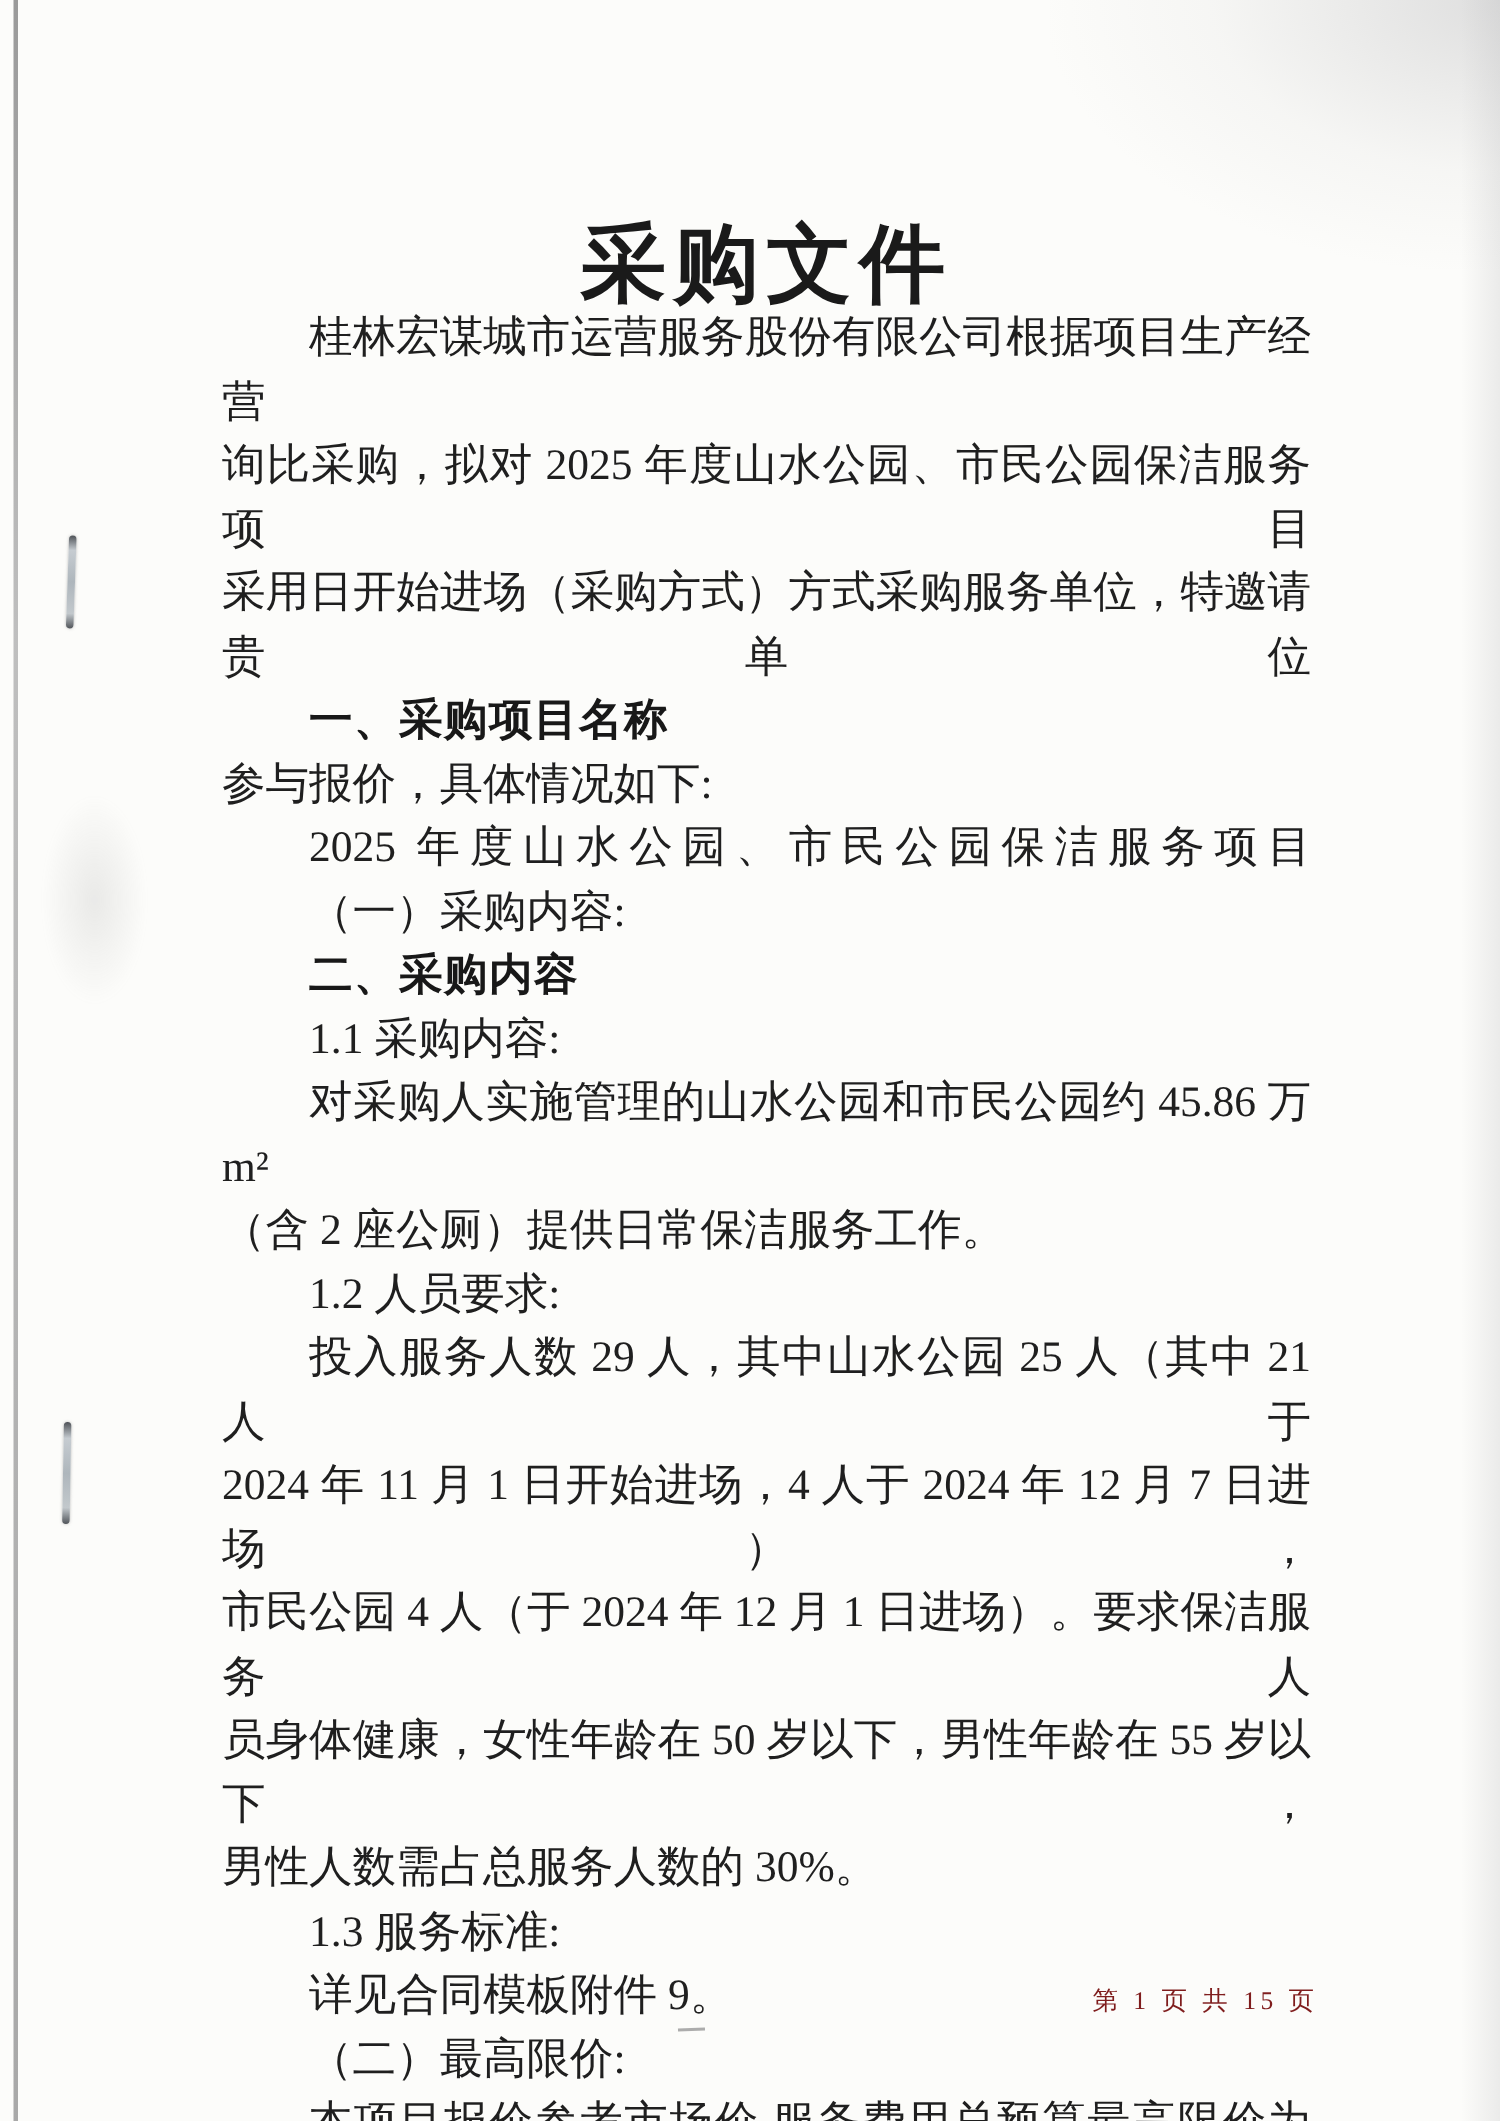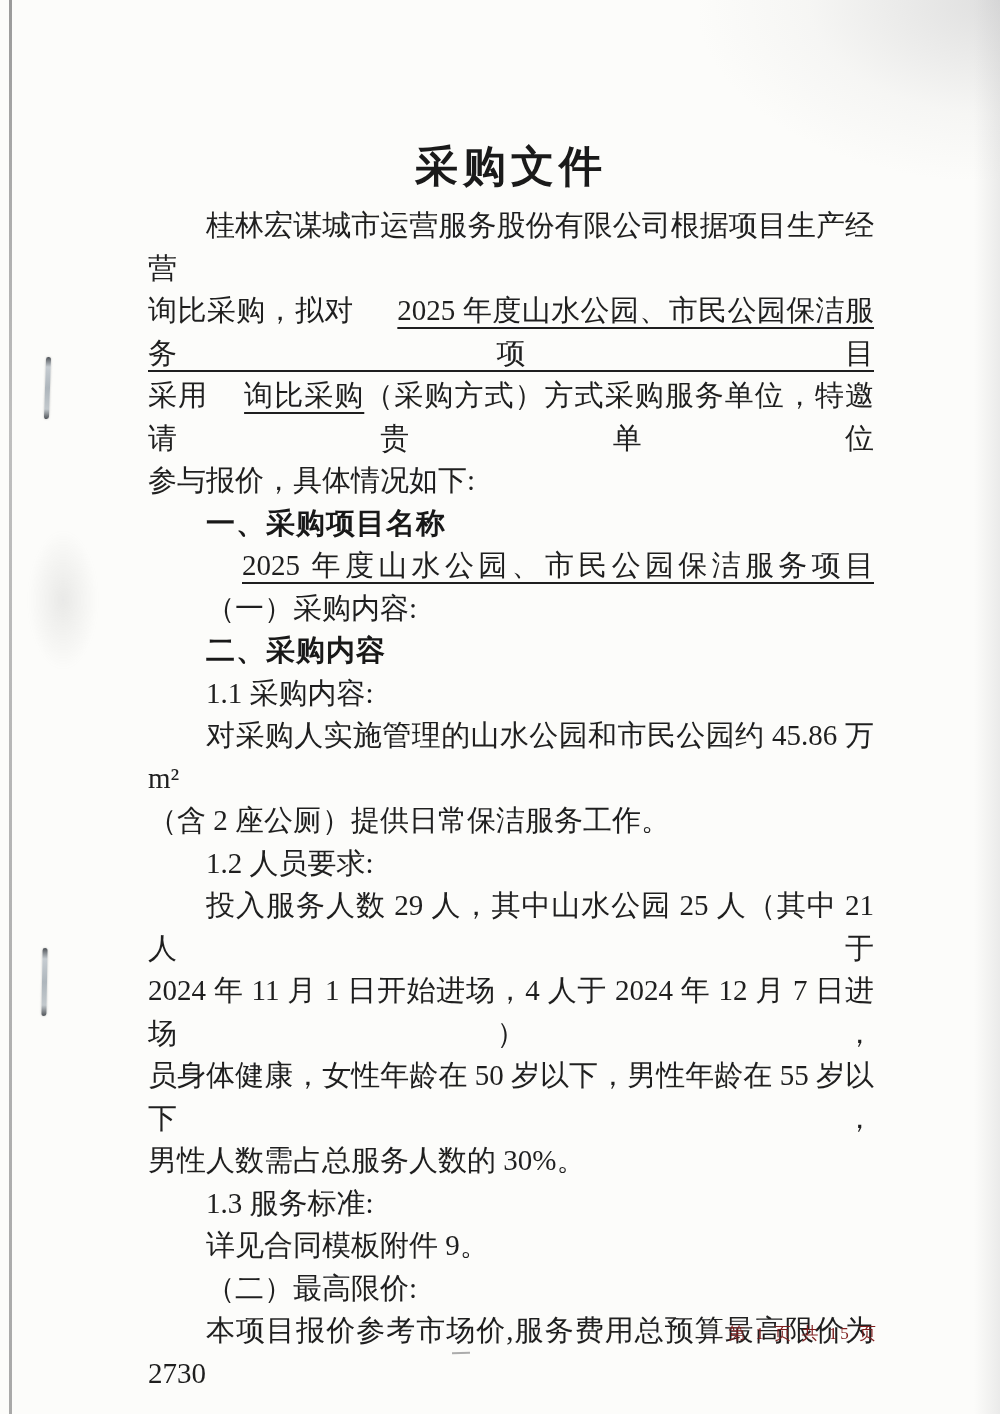--- a/index.html
+++ b/index.html
@@ -45,41 +45,39 @@
   }
   .footer-dash {
     position: absolute; left: 452px; top: 1352px; width: 18px; height: 2px;
     background: #8a8a8a; transform: rotate(-2deg); opacity: .7;
   }
   
   .doc-title {
     position: absolute; top: 138px; left: 148px; width: 726px;
     margin: 0; text-align: center;
     font-family: "Liberation Sans", "DejaVu Sans", sans-serif;
-    font-size: 43px; font-weight: 700; letter-spacing: 5px;
+    font-size: 57px; font-weight: 700; letter-spacing: 5px;
     color: #1a1a1a;
   }
   .doc-body {
     position: absolute; top: 204px; left: 148px; width: 726px;
     font-size: 29px; line-height: 42.5px;
   }
   .line { text-align: justify; white-space: nowrap; }
   .line.wrap { white-space: normal; }
   .line.stretch { text-align-last: justify; white-space: normal; }
   .line.indent { text-indent: 2em; }
   .line.bold {
     font-family: "Liberation Sans", "DejaVu Sans", sans-serif;
     font-weight: 700; color: #181818;
     letter-spacing: 1px;
   }
   .underline {
-    text-decoration: underline;
     text-decoration-thickness: 2px;
     text-underline-offset: 7px;
-    margin-left: 36px;
   }
   .page-footer {
     position: absolute; top: 1322px; left: 153px; width: 726px;
     text-align: right; font-size: 17px; letter-spacing: 3px; color: #7f1d1d;
   }
 </style>
 </head>
 <body>
 
 <div class="page">
@@ -88,32 +86,33 @@
   <div class="edge-line"></div>
   <div class="staple-mark staple-1"></div>
   <div class="staple-mark staple-2"></div>
   <div class="smudge"></div>
 
   <h1 class="doc-title">采购文件</h1>
 
   <div class="doc-body">
       <div class="line indent stretch"><span>桂林宏谋城市运营服务股份有限公司根据项目生产经营</span></div>
       <div class="line stretch"><span>询比采购，拟对 </span><span class="underline">2025 年度山水公园、市民公园保洁服务项目</span></div>
-      <div class="line stretch"><span>采用</span><span class="underline">询比采购</span><span>（采购方式）方式采购服务单位，特邀请贵单位</span></div>
+      <div class="line stretch"><span>采用</span><span class="underline">日开始进场</span><span>（采购方式）方式采购服务单位，特邀请贵单位</span></div>
+      <div class="line indent bold wrap"><span>一、采购项目名称</span></div>
       <div class="line wrap"><span>参与报价，具体情况如下:</span></div>
-      <div class="line indent bold wrap"><span>一、采购项目名称</span></div>
       <div class="line indent stretch"><span class="underline">2025 年度山水公园、市民公园保洁服务项目</span></div>
       <div class="line indent wrap"><span>（一）采购内容:</span></div>
       <div class="line indent bold wrap"><span>二、采购内容</span></div>
       <div class="line indent wrap"><span>1.1 采购内容:</span></div>
       <div class="line indent stretch"><span>对采购人实施管理的山水公园和市民公园约 45.86 万m²</span></div>
       <div class="line wrap"><span>（含 2 座公厕）提供日常保洁服务工作。</span></div>
       <div class="line indent wrap"><span>1.2 人员要求:</span></div>
       <div class="line indent stretch"><span>投入服务人数 29 人，其中山水公园 25 人（其中 21 人于</span></div>
       <div class="line stretch"><span>2024 年 11 月 1 日开始进场，4 人于 2024 年 12 月 7 日进场），</span></div>
+      <div class="line stretch"><span>市民公园 4 人（于 2024 年 12 月 1 日进场）。要求保洁服务人</span></div>
       <div class="line stretch"><span>员身体健康，女性年龄在 50 岁以下，男性年龄在 55 岁以下，</span></div>
       <div class="line wrap"><span>男性人数需占总服务人数的 30%。</span></div>
       <div class="line indent wrap"><span>1.3 服务标准:</span></div>
       <div class="line indent wrap"><span>详见合同模板附件 9。</span></div>
       <div class="line indent wrap"><span>（二）最高限价:</span></div>
       <div class="line indent stretch"><span>本项目报价参考市场价,服务费用总预算最高限价为 2730</span></div>
     </div>
 
   <div class="page-footer">第 1 页 共 15 页</div>
   <div class="footer-dash"></div>

